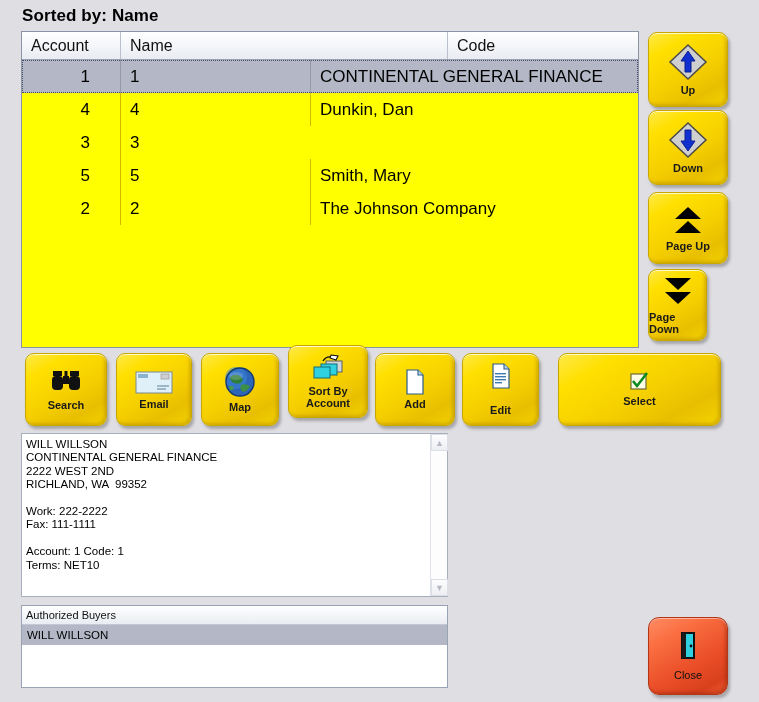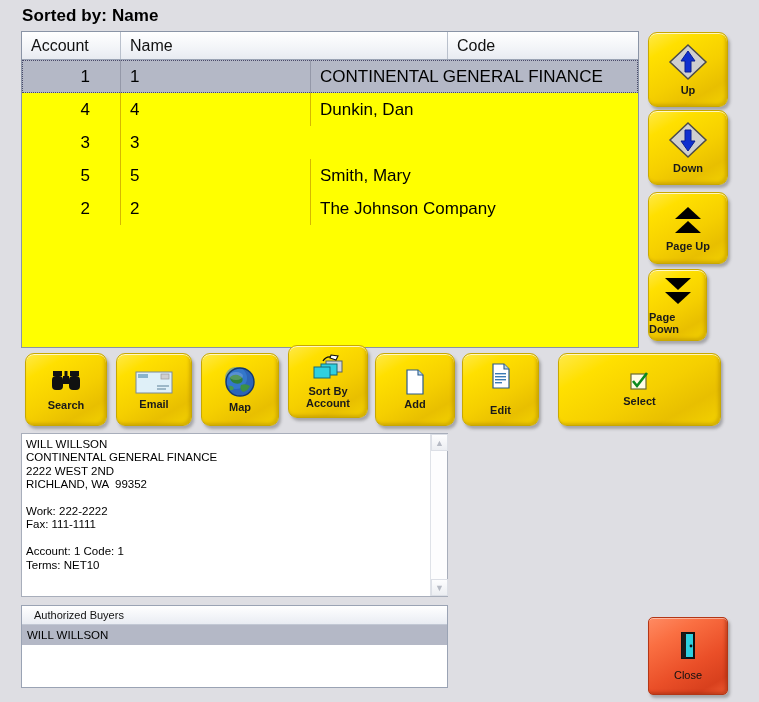--- a/index.html
+++ b/index.html
@@ -104,21 +104,21 @@
   #btn-email  { left: 116px; top: 353px; width: 76px; height: 73px; }
   #btn-map    { left: 201px; top: 353px; width: 78px; height: 73px; }
   #btn-sort   { left: 288px; top: 345px; width: 80px; height: 73px; }
   #btn-add    { left: 375px; top: 353px; width: 80px; height: 73px; }
   #btn-edit   { left: 462px; top: 353px; width: 77px; height: 73px; gap: 12px; }
   #btn-select { left: 558px; top: 353px; width: 163px; height: 73px; }
 
   
   #btn-close {
     position: absolute; left: 648px; top: 617px; width: 80px; height: 78px;
-    border-radius: 5px;
+    border-radius: 11px;
     background: linear-gradient(150deg, #ff8b63 0%, #fa6f42 25%, #ea4f28 60%, #d8401d 85%, #ef5a31 100%);
     border: 1px solid #b33616;
     box-shadow: 2px 3px 3px rgba(60,60,60,.35), inset 0 1px 0 rgba(255,255,255,.45),
                 inset -2px -2px 3px rgba(150,40,10,.45);
     display: flex; flex-direction: column;
     align-items: center; justify-content: center;
     cursor: pointer; user-select: none;
   }
   #btn-close .blabel { font-size: 11px; color: #101010; margin-top: 4px; }
 
@@ -156,21 +156,21 @@
     width: 427px; height: 83px;
     background: #ffffff;
     border: 1px solid #9aa3b4;
     overflow: hidden;
   }
   #buyers-head {
     height: 19px;
     background: linear-gradient(#ffffff, #f2f4f8 60%, #e9ecf2);
     border-bottom: 1px solid #c2c8d4;
     font-size: 11px; color: #111;
-    display: flex; align-items: center; padding-left: 12px;
+    display: flex; align-items: center; padding-left: 4px;
   }
   .buyer-row {
     height: 20px; display: flex; align-items: center;
     padding-left: 5px; font-size: 11.5px; color: #000;
     background: #ffffff; cursor: pointer;
   }
   .buyer-row.selected { background: #b4b8c6; }
 </style>
 </head>
 <body>

